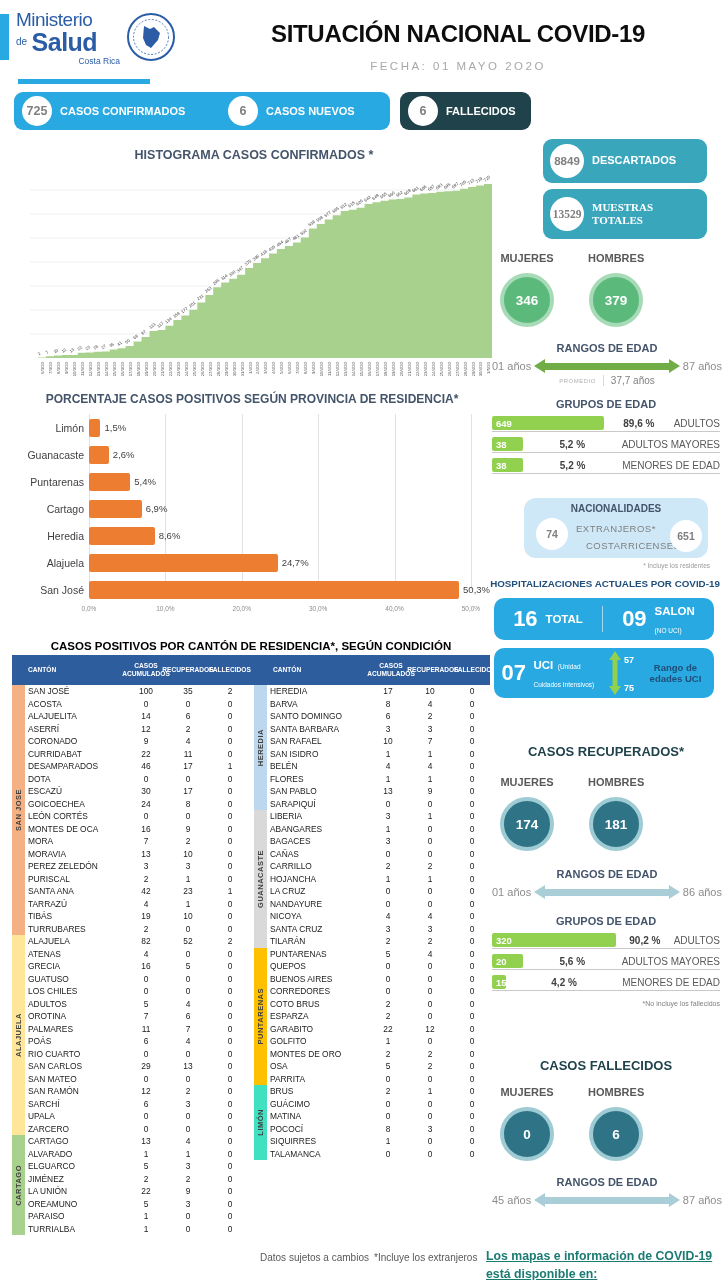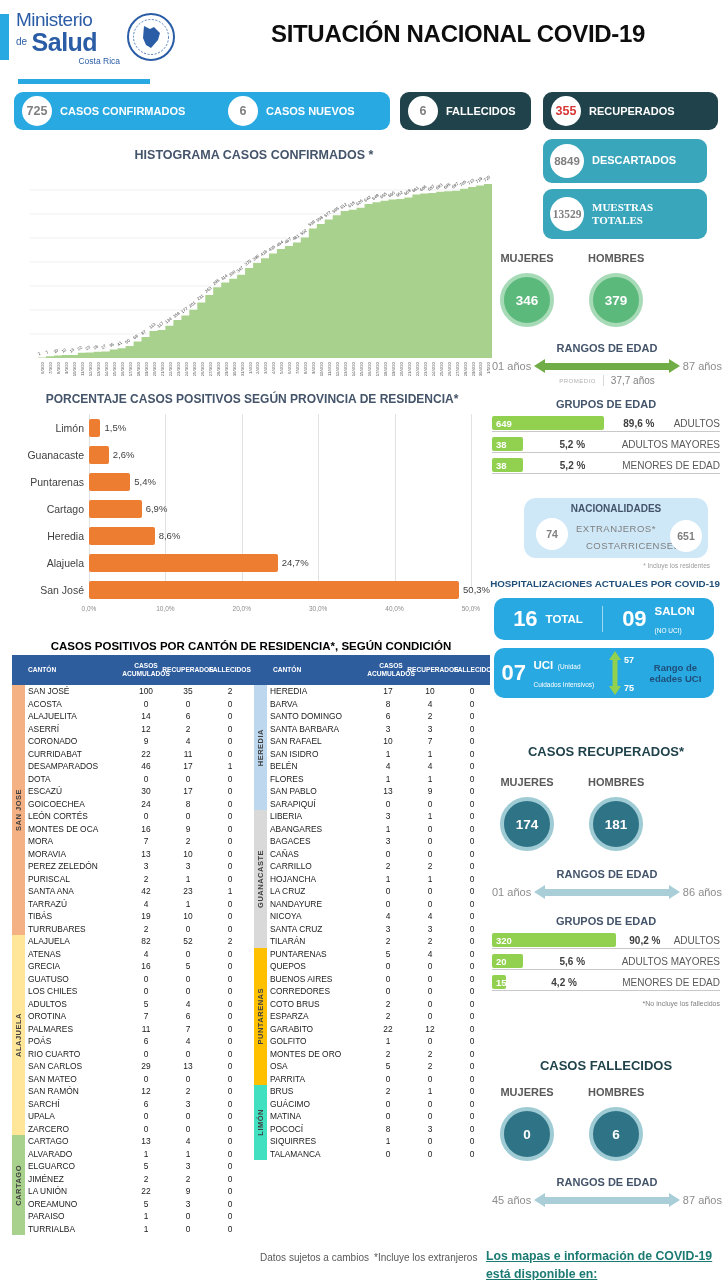--- a/index.html
+++ b/index.html
@@ -168,41 +168,36 @@
     <div class="seal">
       <svg viewBox="0 0 50 50" width="50" height="50">
         <circle cx="25" cy="25" r="23" fill="none" stroke="#2b5da6" stroke-width="2"></circle>
         <circle cx="25" cy="25" r="17.5" fill="none" stroke="#2b5da6" stroke-width="0.8" stroke-dasharray="2 1.6"></circle>
         <path d="M18 14 l6 3 4 -2 6 6 -2 7 -7 8 -5 -3 -3 -7 z" fill="#2b5da6"></path>
       </svg>
     </div>
   </div>
   <div class="logo-bar"></div>
   <div class="main-title">SITUACIÓN NACIONAL COVID-19</div>
+  <div class="date-line">FECHA: 01 MAYO 2O2O</div>
 
   <div class="card blue" style="left:14px;width:376px;">
     <div class="stat-pair">
       <div class="circle-sm">725</div>
       <div class="stat-label">CASOS CONFIRMADOS</div>
     </div>
     <div class="stat-pair" style="flex:0 0 170px;">
       <div class="circle-sm">6</div>
       <div class="stat-label">CASOS NUEVOS</div>
     </div>
   </div>
   <div class="card dark" style="left:400px;width:131px;">
     <div class="stat-pair">
       <div class="circle-sm">6</div>
       <div class="stat-label">FALLECIDOS</div>
-    </div>
-  </div>
-  <div class="card dark" style="left:543px;width:175px;">
-    <div class="stat-pair">
-      <div class="circle-sm red">355</div>
-      <div class="stat-label">RECUPERADOS</div>
     </div>
   </div>
 
   <div class="sec-title hist-title">HISTOGRAMA CASOS CONFIRMADOS *</div>
   <svg id="histogram-svg" width="480" height="228">
       <line x1="16" y1="172.0" x2="478" y2="172.0" stroke="#e6e6e6" stroke-width="0.6"></line>
       <line x1="16" y1="148.0" x2="478" y2="148.0" stroke="#e6e6e6" stroke-width="0.6"></line>
       <line x1="16" y1="124.0" x2="478" y2="124.0" stroke="#e6e6e6" stroke-width="0.6"></line>
       <line x1="16" y1="100.0" x2="478" y2="100.0" stroke="#e6e6e6" stroke-width="0.6"></line>
       <line x1="16" y1="76.0" x2="478" y2="76.0" stroke="#e6e6e6" stroke-width="0.6"></line>

